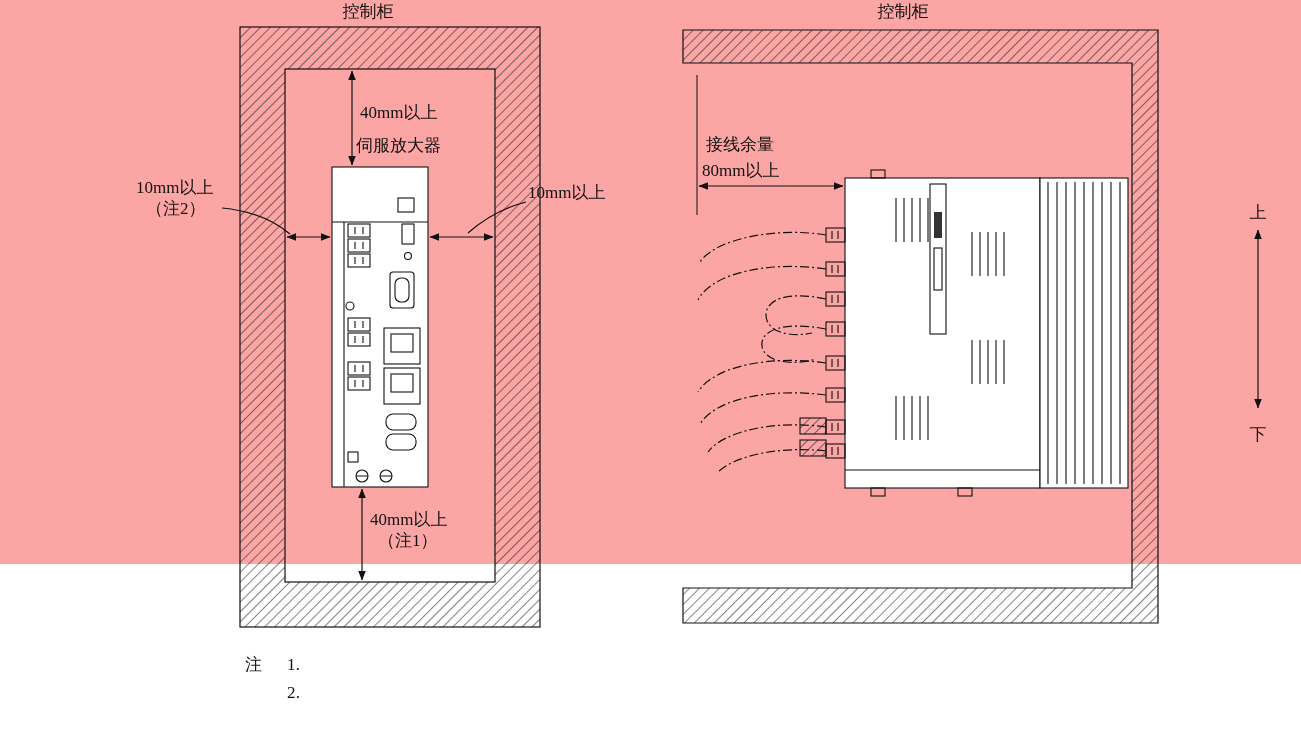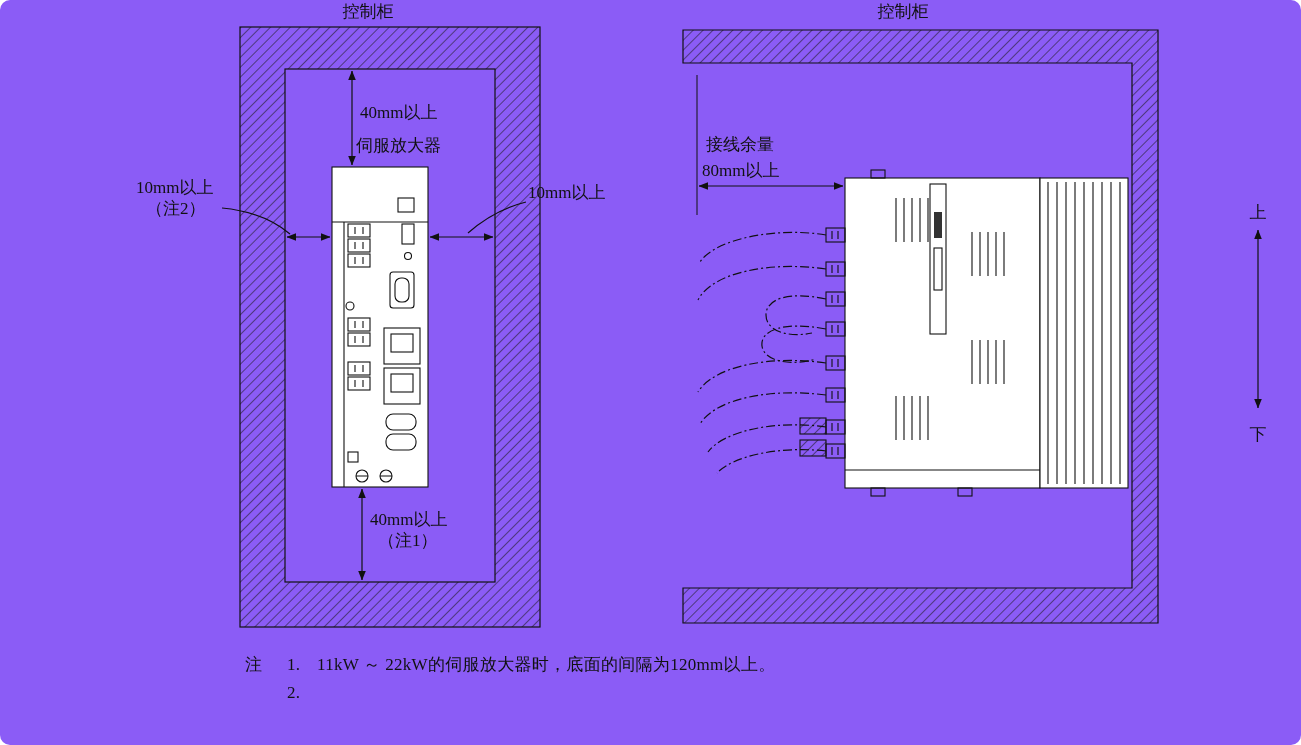--- a/index.html
+++ b/index.html
@@ -1,20 +1,20 @@
 <!DOCTYPE html>
 <html><head>
 <meta charset="utf-8">
 <style>
   * { margin:0; padding:0; box-sizing:border-box; }
   html,body { background:#fff; }
   body { width:1301px; height:745px; overflow:hidden; }
   .canvas {
-    position:relative; width:1301px; height:745px; background:#8b5cf6;
-    font-family:"Liberation Serif","DejaVu Serif",serif; color:#111;border-radius:10px;
+    position:relative; width:1301px; height:564px; background:#fca5a5;
+    font-family:"Liberation Serif","DejaVu Serif",serif; color:#111;
   }
   .diagram-svg { position:absolute; left:0; top:0; }
   .diagram-svg text {
     font-family:"Liberation Serif","DejaVu Serif",serif;
     font-size:17px; fill:#111;
   }
   .notes {
     position:absolute; left:245px; top:651px;
     font-size:17px; color:#111; letter-spacing:0.3px;
   }
@@ -158,21 +158,20 @@
       <text x="702" y="176">80mm以上</text>
       <text x="1258" y="218" text-anchor="middle">上</text>
       <text x="1258" y="440" text-anchor="middle">下</text>
     </g>
   </svg>
 
   <div class="notes">
     <div class="note-row">
       <span class="note-prefix">注</span>
       <span class="note-num">1.</span>
-      <span class="note-text">11kW ～ 22kW的伺服放大器时，底面的间隔为120mm以上。</span>
     </div>
     <div class="note-row">
       <span class="note-prefix"></span>
       <span class="note-num">2.</span>
     </div>
   </div>
 
 </div>
 
 </body></html>

